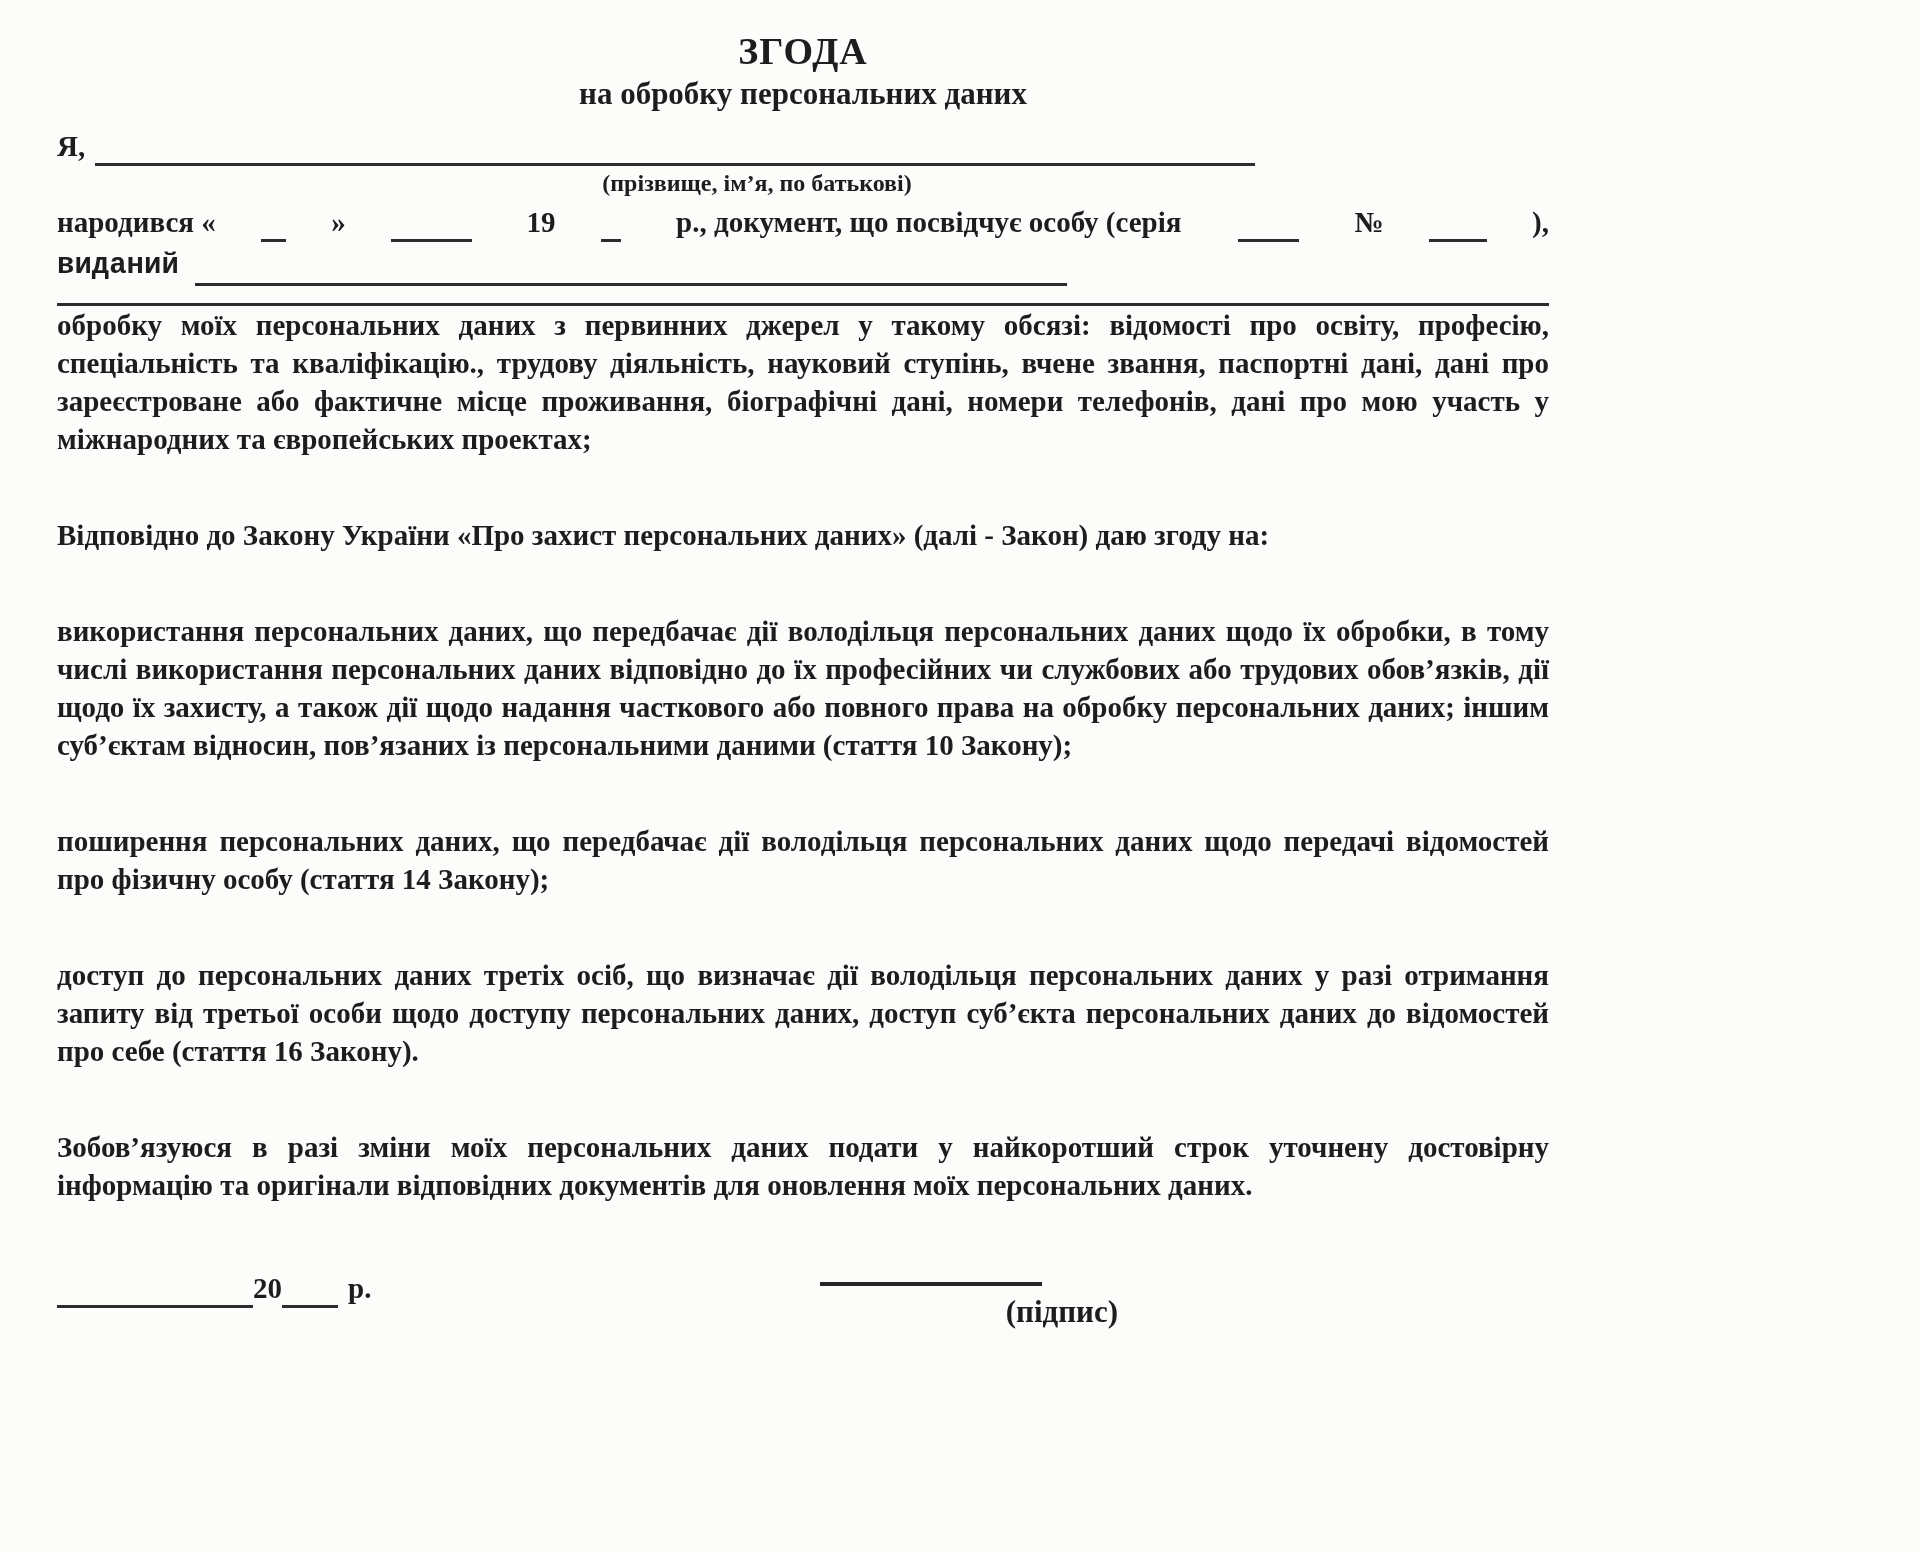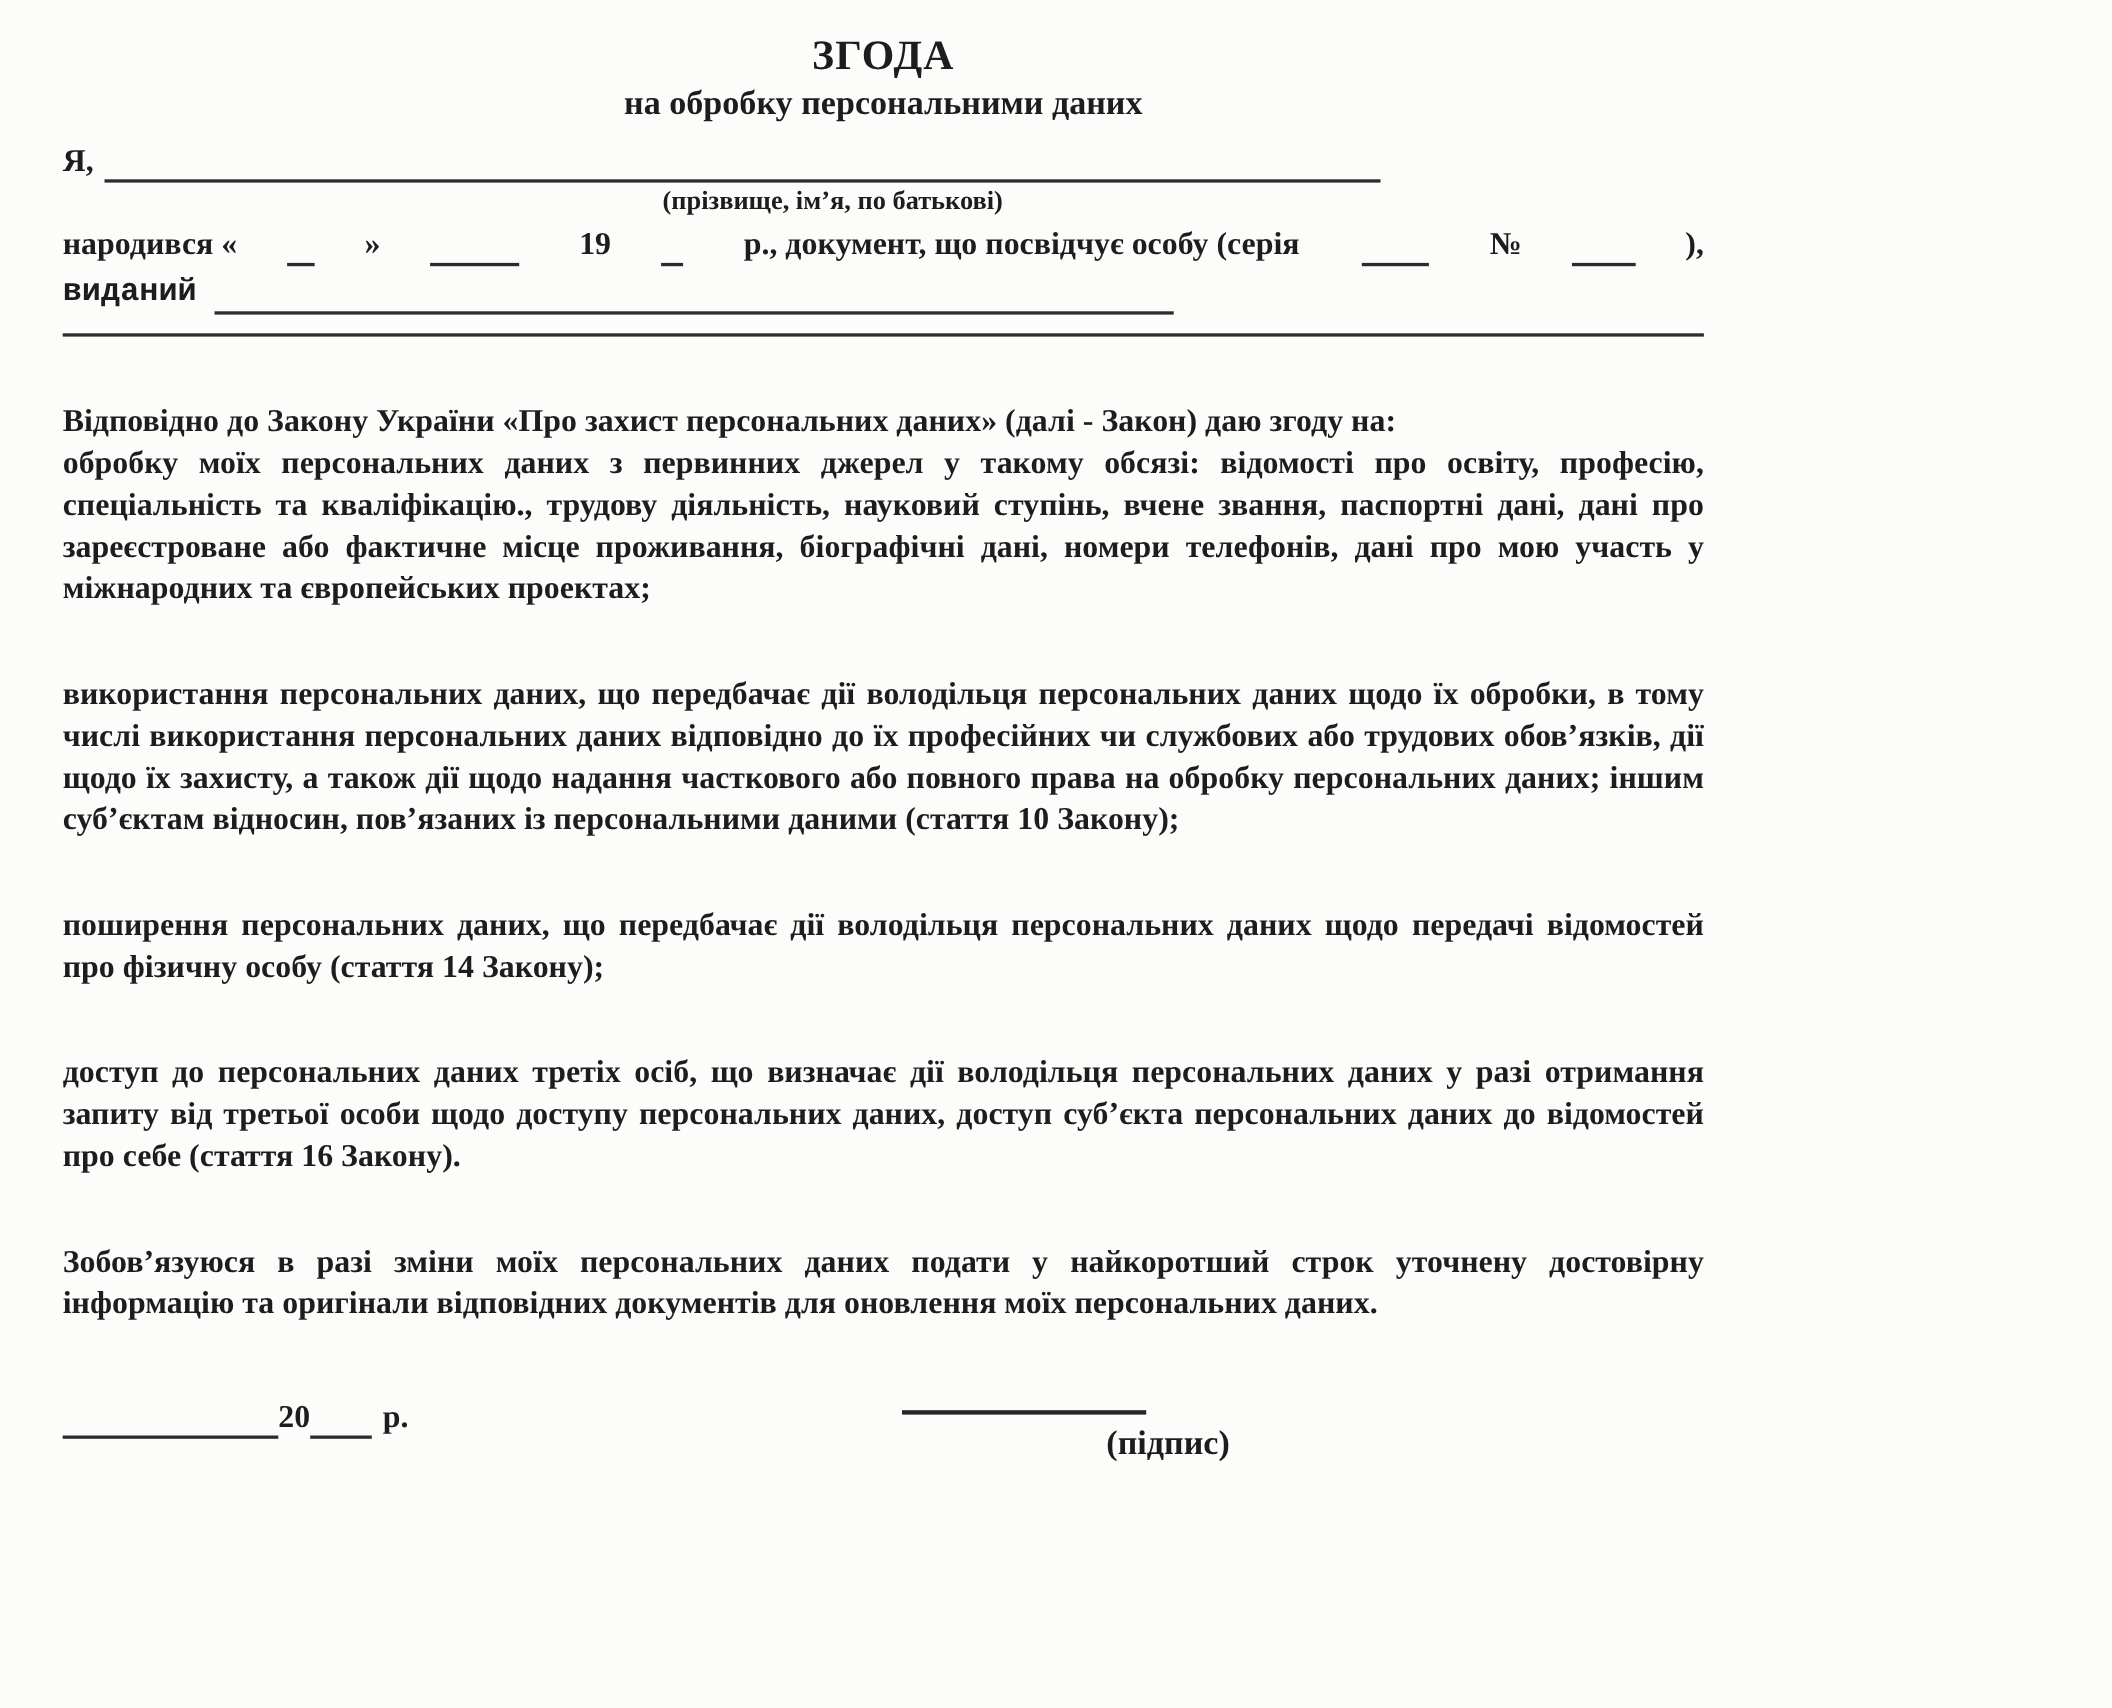--- a/index.html
+++ b/index.html
@@ -44,21 +44,21 @@
   .sign-block { position:absolute; left:763px; top:14px; }
   .sign-line { width:222px; height:2px; border-bottom:4px solid #252525; }
   .sign-caption { width:160px; margin-left:138px; margin-top:8px; font-size:31px; text-align:right; }
 </style>
 </head>
 <body>
 
 <div class="page">
 
   <div class="title">ЗГОДА</div>
-  <div class="subtitle">на обробку персональними даних</div>
+  <div class="subtitle">на обробку персональних даних</div>
 
   <div class="row name-row">
     <span>Я,</span>
     <span class="fill"></span>
   </div>
 
   <div class="caption-row">(прізвище, ім’я, по батькові)</div>
 
   <div class="row born-row">
     <span>народився «</span>
@@ -74,22 +74,22 @@
     <span>),</span>
   </div>
 
   <div class="row issued-row">
     <span>виданий</span>
     <span class="fill"></span>
   </div>
 
   <div class="full-line"></div>
 
+  <p class="para">обробку моїх персональних даних з первинних джерел у такому обсязі: відомості про освіту, професію, спеціальність та кваліфікацію., трудову діяльність, науковий ступінь, вчене звання, паспортні дані, дані про зареєстроване або фактичне місце проживання, біографічні дані, номери телефонів, дані про мою участь у міжнародних та європейських проектах;</p>
   <p class="para lead-para">Відповідно до Закону України «Про захист персональних даних» (далі - Закон) даю згоду на:</p>
-  <p class="para">обробку моїх персональних даних з первинних джерел у такому обсязі: відомості про освіту, професію, спеціальність та кваліфікацію., трудову діяльність, науковий ступінь, вчене звання, паспортні дані, дані про зареєстроване або фактичне місце проживання, біографічні дані, номери телефонів, дані про мою участь у міжнародних та європейських проектах;</p>
   <p class="para gap-para">використання персональних даних, що передбачає дії володільця персональних даних щодо їх обробки, в тому числі використання персональних даних відповідно до їх професійних чи службових або трудових обов’язків, дії щодо їх захисту, а також дії щодо надання часткового або повного права на обробку персональних даних; іншим суб’єктам відносин, пов’язаних із персональними даними (стаття 10 Закону);</p>
   <p class="para gap-para">поширення персональних даних, що передбачає дії володільця персональних даних щодо передачі відомостей про фізичну особу (стаття 14 Закону);</p>
   <p class="para gap-para">доступ до персональних даних третіх осіб, що визначає дії володільця персональних даних у разі отримання запиту від третьої особи щодо доступу персональних даних, доступ суб’єкта персональних даних до відомостей про себе (стаття 16 Закону).</p>
   <p class="para gap-para">Зобов’язуюся в разі зміни моїх персональних даних подати у найкоротший строк уточнену достовірну інформацію та оригінали відповідних документів для оновлення моїх персональних даних.</p>
 
   <div class="footer">
     <div class="date-row">
       <span class="blank" style="width:196px"></span>
       <span>20</span>
       <span class="blank" style="width:56px"></span>

